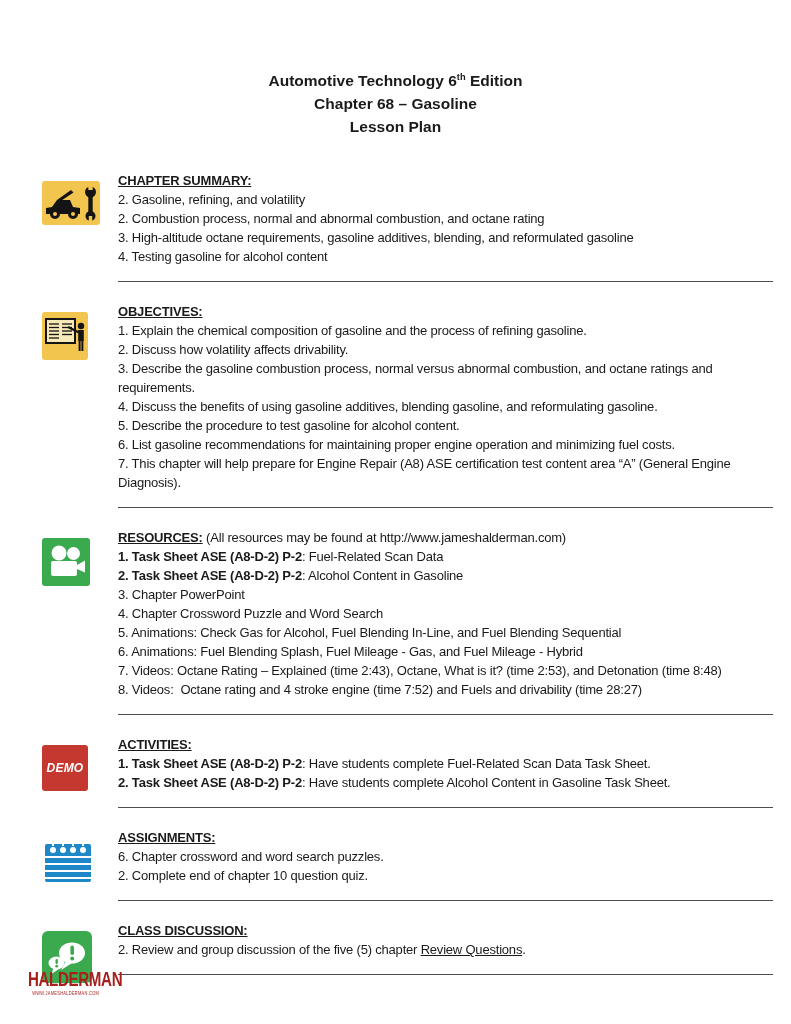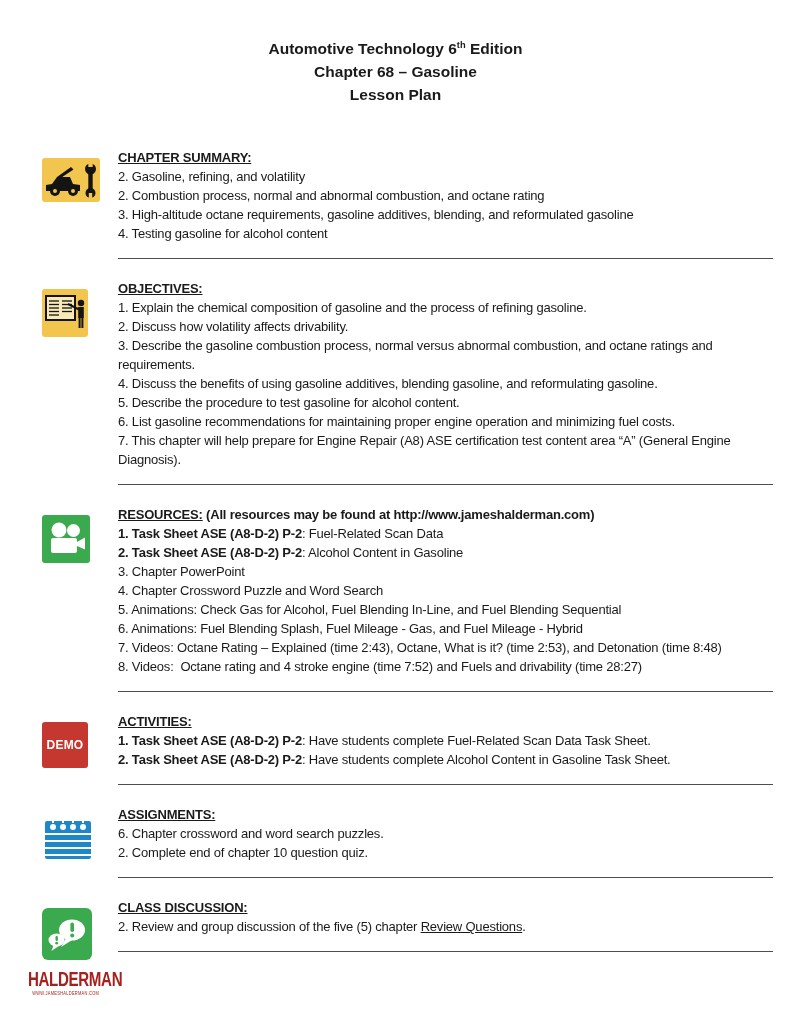--- a/index.html
+++ b/index.html
@@ -3,38 +3,38 @@
 <meta charset="utf-8">
 <style>
   :root{
     --icon-yellow:#F2C54F; --icon-yellow-light:#F8E9B8; --icon-green:#3BA94D;
     --icon-red:#C5382F; --icon-blue:#1D87C8; --logo-red:#A6201E;
     --separator:#4d4d4d; --ink:#1a1a1a;
   }
   html,body{margin:0;padding:0;background:#fff;}
   .page{position:relative;width:791px;height:1024px;background:#fff;overflow:hidden;
         font-family:"Liberation Sans",sans-serif;color:var(--ink);}
-  .title{ text-align:center; padding-top:34px; }
+  .title{ text-align:center; padding-top:34px;margin-top:32px; }
   .t-line{ font-weight:bold; font-size:15.5px; line-height:23px; }
   .t-line sup{ font-size:60%; }
-  .sections{ margin-top:42px; }
+  .sections{ margin-top:33px; }
   .sec{ display:flex; padding-left:30px; margin-bottom:20px; }
   .icon-col{ width:88px; flex:none; }
   .icon{ margin-left:12px; margin-top:10px; }
   .content{ width:655px; flex:none; font-size:13px; letter-spacing:-0.2px; }
   h2{ margin:0; font-size:13px; line-height:19px; font-weight:bold; }
   h2 .hd{ text-decoration:underline; }
-  h2 .hd-suffix{ font-weight:bold; }
+  h2 .hd-suffix{ font-weight:normal; }
   .line{ margin:0; line-height:19px; white-space:pre-wrap; }
   .line b{ font-weight:bold; }
   .line .u{ text-decoration:underline; }
   .sep{ border:none; border-top:1.5px solid var(--separator); margin:15px 0 0 0; }
   .demo-box{ width:46px; height:46px; border-radius:3px; background:var(--icon-red);
              display:flex; align-items:center; justify-content:center;
-             color:#fff; font-weight:bold; font-size:12px; letter-spacing:0.2px; }
+             color:#fff; font-weight:bold; font-size:12px; letter-spacing:0.2px;font-style:italic; }
   .logo{ position:absolute; left:28px; top:968px; transform:scaleX(0.72); transform-origin:left top; }
   .logo-name{ color:var(--logo-red); font-weight:800; font-size:21px; line-height:22px; letter-spacing:-0.5px; }
   .logo-tagline{ color:var(--logo-red); font-size:5.5px; letter-spacing:0.4px; margin-left:6px; }
 </style>
 </head>
 <body>
 
 <div class="page">
 
   <div class="title">

